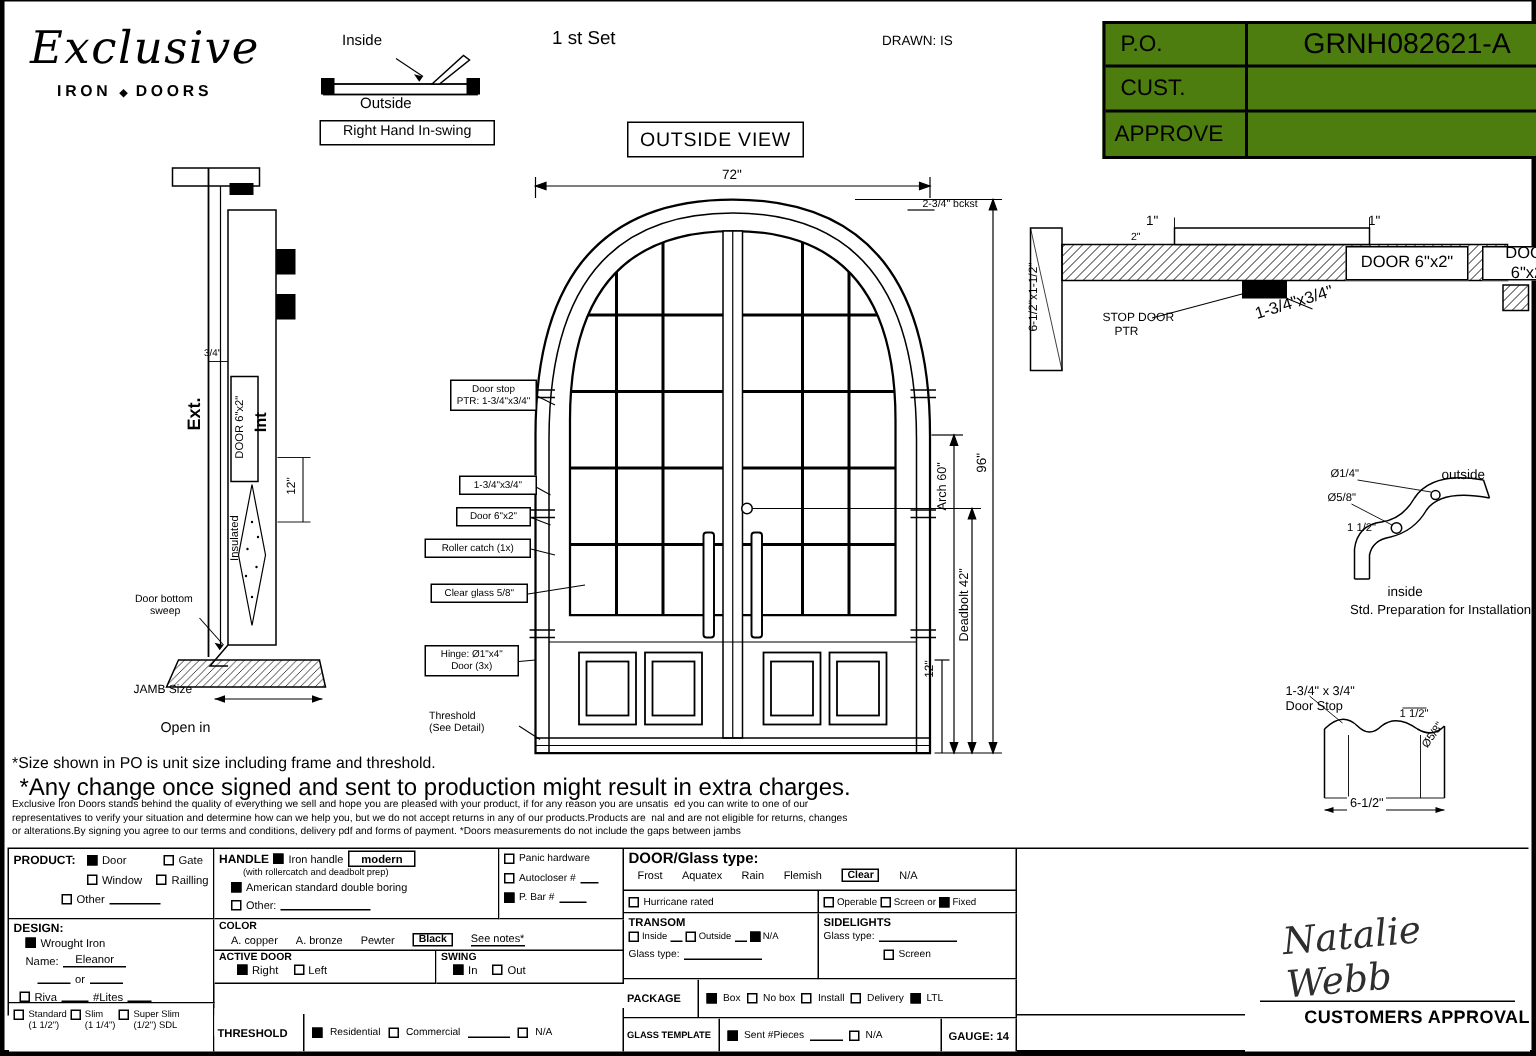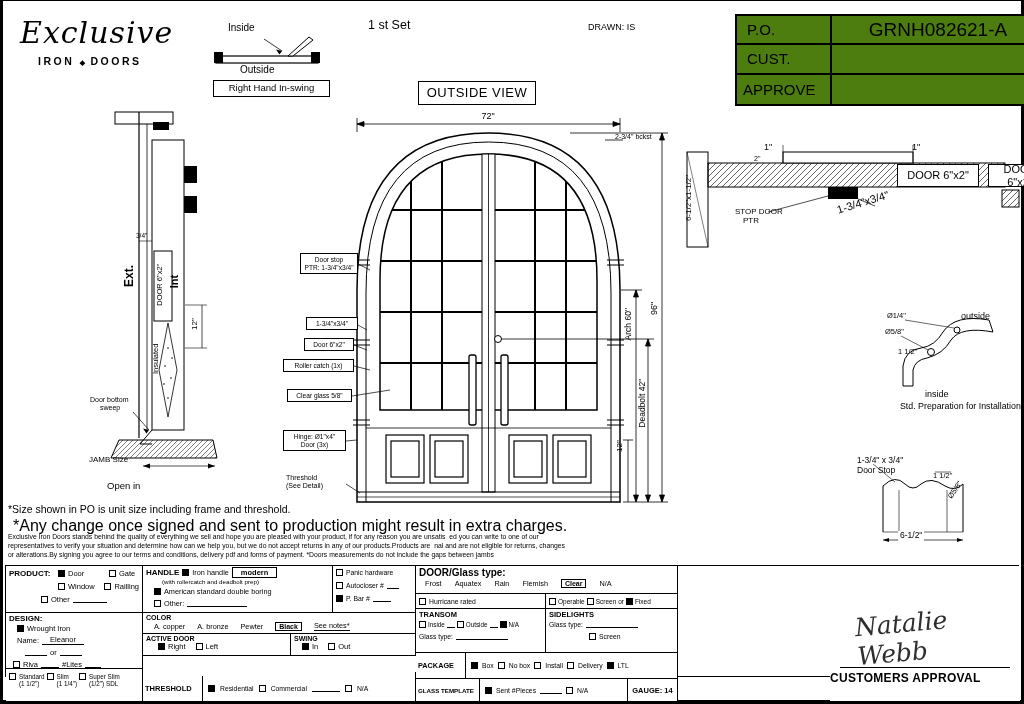--- a/index.html
+++ b/index.html
@@ -537,16 +537,16 @@
       <span class="cb"></span>
       <span>N/A</span>
     </div>
     <div class="lbl" style="width:50px;border-left:1px solid #000;font-size:7.5px;display:flex;align-items:center;justify-content:center">GAUGE: 14</div>
   </div>
 
 
   <div class="cell" style="left:824px;top:0;width:190px;height:135px;padding:0">
     <div style="position:absolute;left:26px;top:40px;font-family:'DejaVu Serif',serif;font-style:italic;font-size:25px;transform:rotate(-5deg);color:#2e2e2e">Natalie Webb</div>
     <div style="position:absolute;left:10px;right:10px;top:101px;border-top:1px solid #000"></div>
-    <div style="position:absolute;left:0;right:0;top:105px;text-align:left;font-weight:bold;font-size:12px;letter-spacing:0.3px">CUSTOMERS APPROVAL</div>
+    <div style="position:absolute;left:0;right:0;top:105px;text-align:right;font-weight:bold;font-size:12px;letter-spacing:0.3px">CUSTOMERS APPROVAL</div>
   </div>
 
 </div>
 
 </body></html>

